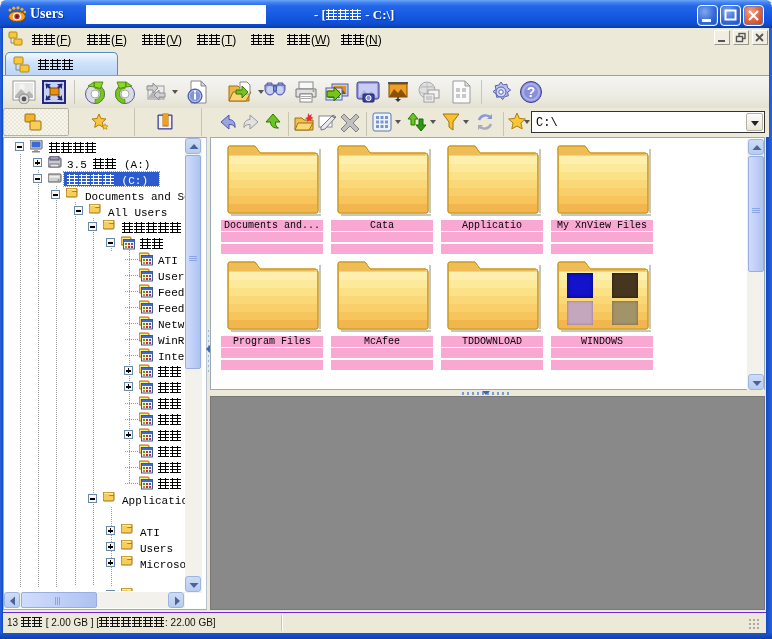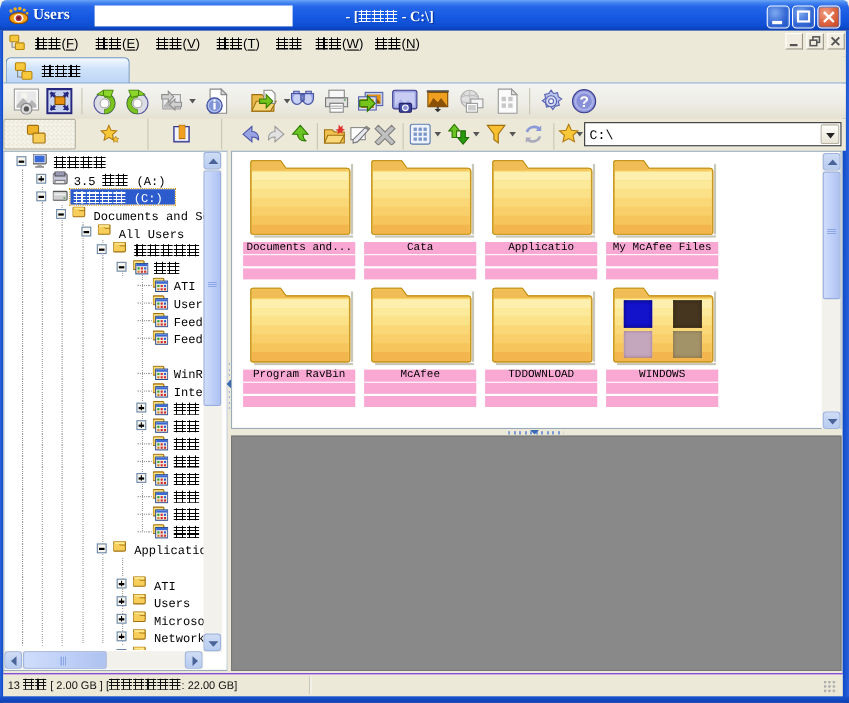--- a/index.html
+++ b/index.html
@@ -475,20 +475,27 @@
           </svg>
           <span style="position:absolute;left:153px;top:1px"><span class="tlab">Feed</span></span>
         </div>
 <div class="trow" style="left:0;top:160px;width:181px">
           <span class="hdot" style="left:120px;top:8px;width:13px"></span>
           <svg style="position:absolute;left:134px;top:1px" width="14" height="14" viewBox="0 0 14 14">
             <use href="#pfold"></use>
           </svg>
           <span style="position:absolute;left:153px;top:1px"><span class="tlab">Feed</span></span>
         </div>
+<div class="trow" style="left:0;top:176px;width:181px">
+          <span class="hdot" style="left:120px;top:8px;width:13px"></span>
+          <svg style="position:absolute;left:134px;top:1px" width="14" height="14" viewBox="0 0 14 14">
+            <use href="#pfold"></use>
+          </svg>
+          <span style="position:absolute;left:153px;top:1px"><span class="tlab">Netw</span></span>
+        </div>
 <div class="trow" style="left:0;top:192px;width:181px">
           <span class="hdot" style="left:120px;top:8px;width:13px"></span>
           <svg style="position:absolute;left:134px;top:1px" width="14" height="14" viewBox="0 0 14 14">
             <use href="#pfold"></use>
           </svg>
           <span style="position:absolute;left:153px;top:1px"><span class="tlab">WinR</span></span>
         </div>
 <div class="trow" style="left:0;top:208px;width:181px">
           <span class="hdot" style="left:120px;top:8px;width:13px"></span>
           <svg style="position:absolute;left:134px;top:1px" width="14" height="14" viewBox="0 0 14 14">
@@ -586,29 +593,20 @@
           <span style="position:absolute;left:135px;top:1px"><span class="tlab">Users</span></span>
         </div>
 <div class="trow" style="left:0;top:416px;width:181px">
           <span class="exp p" style="left:101px;top:3px">
             <i></i>
           </span>
           <svg style="position:absolute;left:116px;top:1px" width="14" height="14" viewBox="0 0 14 14">
             <use href="#fold"></use>
           </svg>
           <span style="position:absolute;left:135px;top:1px"><span class="tlab">Microso</span></span>
-        </div>
-<div class="trow" style="left:0;top:432px;width:181px">
-          <span class="exp p" style="left:101px;top:3px">
-            <i></i>
-          </span>
-          <svg style="position:absolute;left:116px;top:1px" width="14" height="14" viewBox="0 0 14 14">
-            <use href="#fold"></use>
-          </svg>
-          <span style="position:absolute;left:135px;top:1px"><span class="tlab">Network</span></span>
         </div>
 <div class="trow" style="left:0;top:448px;width:181px">
           <span class="exp p" style="left:101px;top:3px"></span>
           <svg style="position:absolute;left:116px;top:1px" width="14" height="14" viewBox="0 0 14 14">
             <use href="#fold"></use>
           </svg>
           <span style="position:absolute;left:135px;top:1px"></span>
         </div>
 </div>
     </div>
@@ -672,30 +670,30 @@
 <svg style="position:absolute;left:343px;top:122px" width="98" height="72" viewBox="0 0 98 72">
           <use href="#bigfold"></use>
         </svg>
 <div style="position:absolute;left:355px;top:134px;width:26px;height:25px;background:#1313cc;box-shadow:inset 0 0 4px #000060"></div>
 <div style="position:absolute;left:400px;top:134px;width:26px;height:25px;background:#46361f;box-shadow:inset 0 0 3px #201505"></div>
 <div style="position:absolute;left:355px;top:162px;width:26px;height:24px;background:#c5a7bd;box-shadow:inset 0 0 3px #907090"></div>
 <div style="position:absolute;left:400px;top:162px;width:26px;height:24px;background:#a39368;box-shadow:inset 0 0 3px #706040"></div>
 <div class="flabel t" style="left:9px;top:81px">Documents and...</div>
 <div class="flabel t" style="left:119px;top:81px">Cata</div>
 <div class="flabel t" style="left:229px;top:81px">Applicatio</div>
-<div class="flabel t" style="left:339px;top:81px">My McAfee Files</div>
+<div class="flabel t" style="left:339px;top:81px">My XnView Files</div>
 <div class="flabel" style="left:9px;top:93px"></div>
         <div class="flabel" style="left:119px;top:93px"></div>
         <div class="flabel" style="left:229px;top:93px"></div>
         <div class="flabel" style="left:339px;top:93px"></div>
 <div class="flabel" style="left:9px;top:105px"></div>
         <div class="flabel" style="left:119px;top:105px"></div>
         <div class="flabel" style="left:229px;top:105px"></div>
         <div class="flabel" style="left:339px;top:105px"></div>
-<div class="flabel t" style="left:9px;top:197px">Program RavBin</div>
+<div class="flabel t" style="left:9px;top:197px">Program Files</div>
 <div class="flabel t" style="left:119px;top:197px">McAfee</div>
 <div class="flabel t" style="left:229px;top:197px">TDDOWNLOAD</div>
 <div class="flabel t" style="left:339px;top:197px">WINDOWS</div>
 <div class="flabel" style="left:9px;top:209px"></div>
         <div class="flabel" style="left:119px;top:209px"></div>
         <div class="flabel" style="left:229px;top:209px"></div>
         <div class="flabel" style="left:339px;top:209px"></div>
 <div class="flabel" style="left:9px;top:221px"></div>
         <div class="flabel" style="left:119px;top:221px"></div>
         <div class="flabel" style="left:229px;top:221px"></div>

